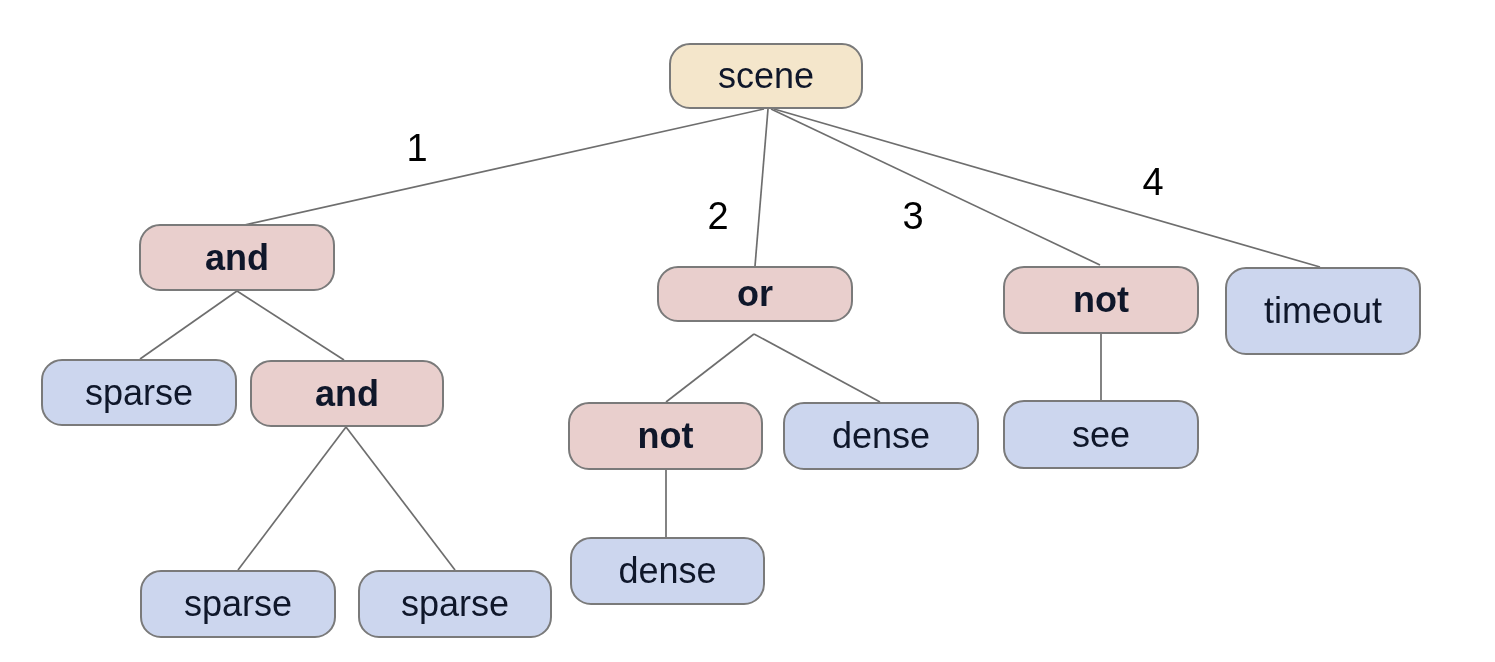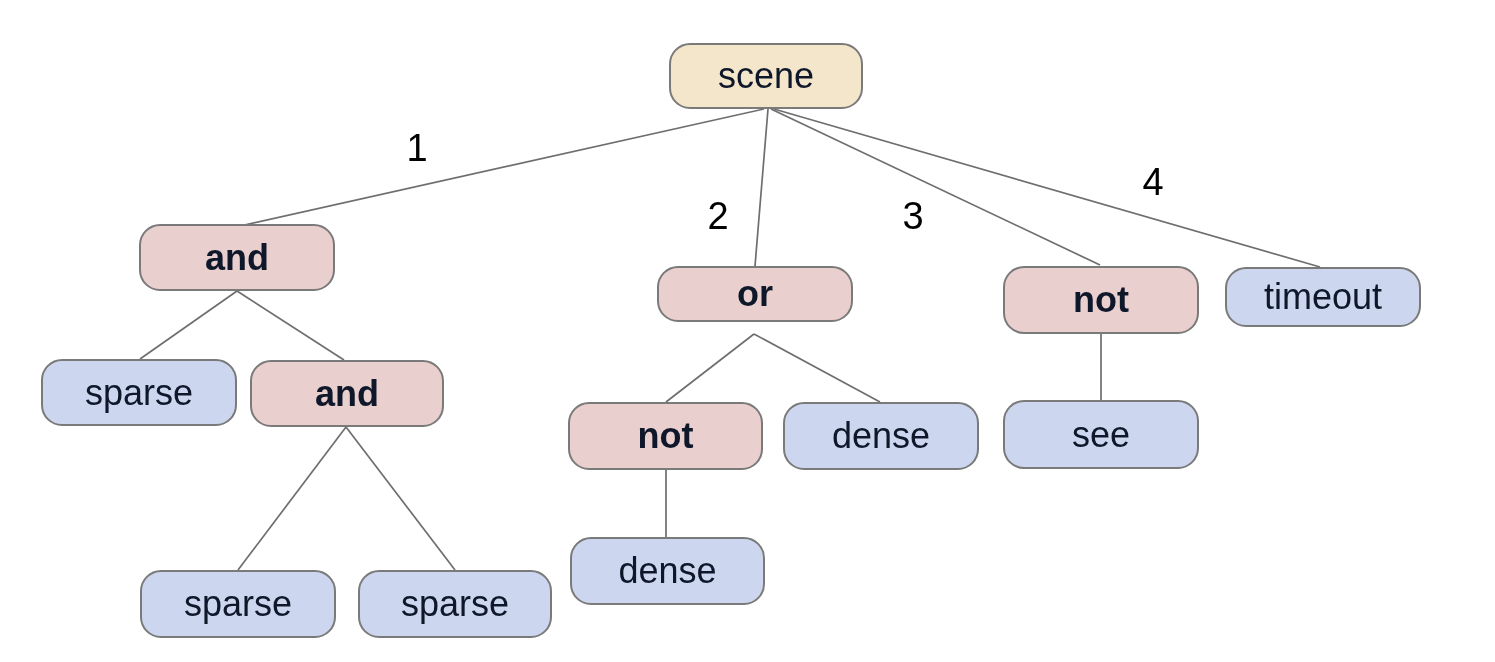--- a/index.html
+++ b/index.html
@@ -40,21 +40,21 @@
   }
   .node.root { background: #f4e6cb; }
   .node.op   { background: #e9cfcd; font-weight: bold; }
   .node.leaf { background: #ccd6ee; }
 
   
   .n-scene   { left: 669px;  top: 43px;  width: 194px; height: 66px; }
   .n-and1    { left: 139px;  top: 224px; width: 196px; height: 67px; }
   .n-or1     { left: 657px;  top: 266px; width: 196px; height: 56px; }
   .n-not1    { left: 1003px; top: 266px; width: 196px; height: 68px; }
-  .n-timeout { left: 1225px; top: 267px; width: 196px; height: 60px; }
+  .n-timeout { left: 1225px; top: 267px; width: 196px; height: 88px; }
   .n-sparse1 { left: 41px;   top: 359px; width: 196px; height: 67px; }
   .n-and2    { left: 250px;  top: 360px; width: 194px; height: 67px; }
   .n-not2    { left: 568px;  top: 402px; width: 195px; height: 68px; }
   .n-dense1  { left: 783px;  top: 402px; width: 196px; height: 68px; }
   .n-see1    { left: 1003px; top: 400px; width: 196px; height: 69px; }
   .n-dense2  { left: 570px;  top: 537px; width: 195px; height: 68px; }
   .n-sparse2 { left: 140px;  top: 570px; width: 196px; height: 68px; }
   .n-sparse3 { left: 358px;  top: 570px; width: 194px; height: 68px; }
 
   .elabel {

